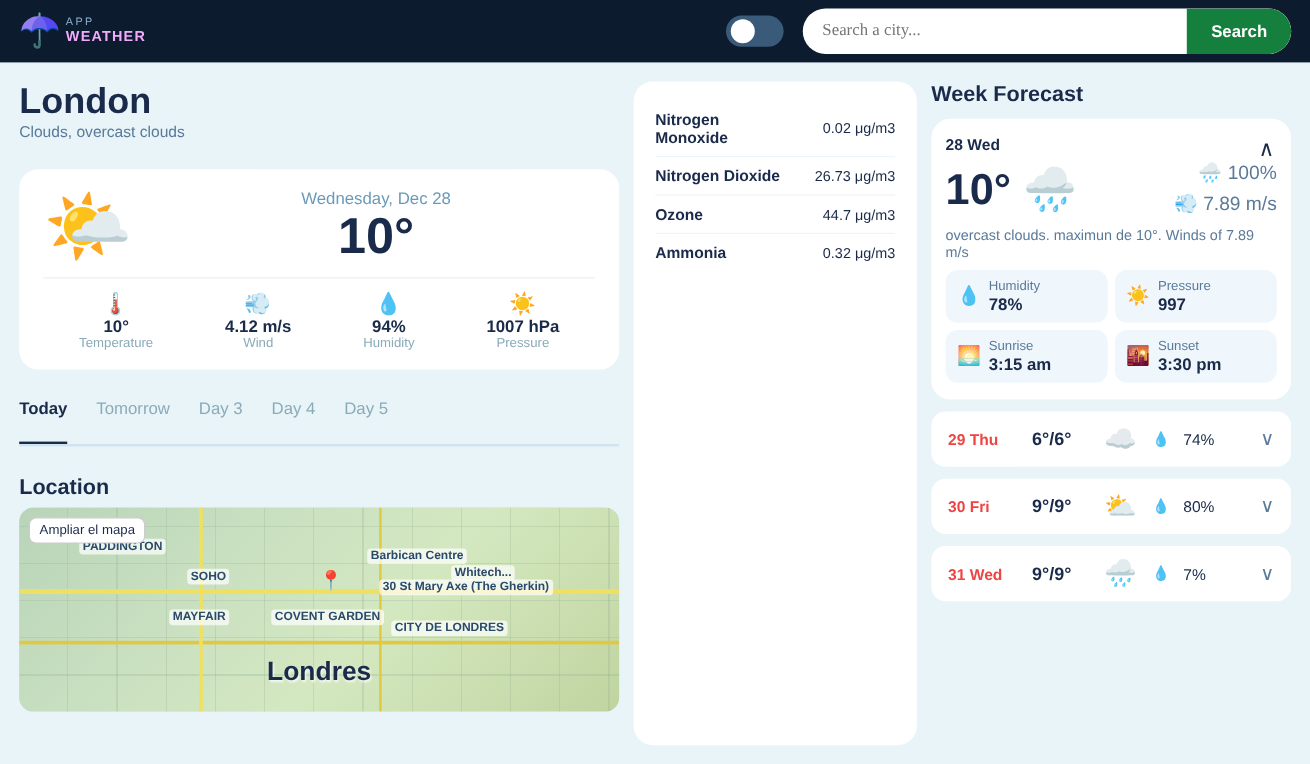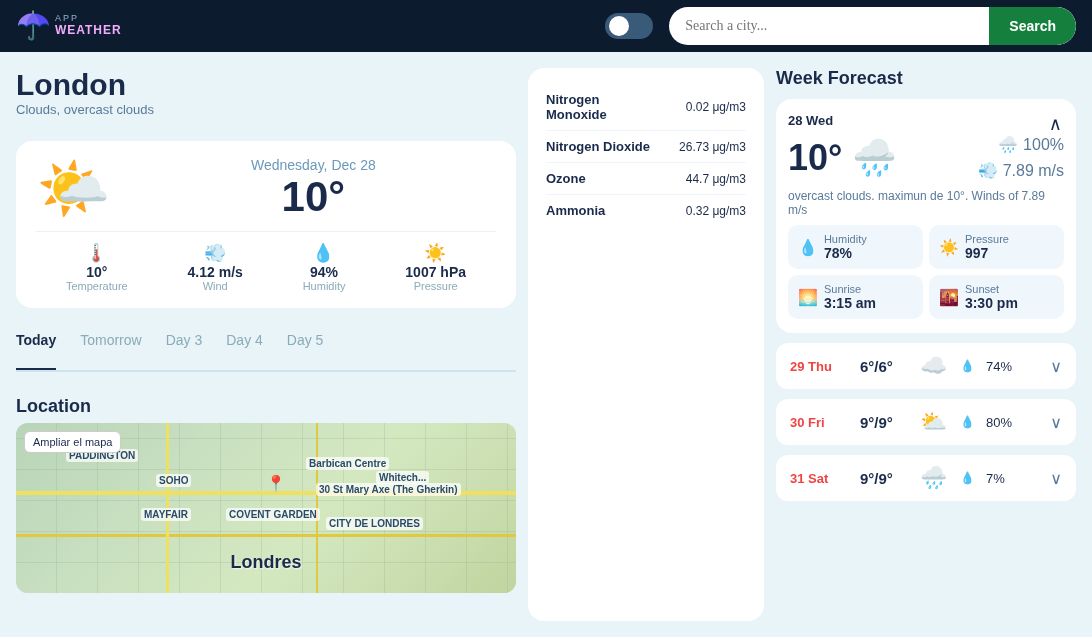--- a/index.html
+++ b/index.html
@@ -200,21 +200,21 @@
       border-radius: 6px;
       padding: 4px 8px;
       font-size: 11px;
       color: #1a2a4a;
       cursor: pointer;
     }
     .london-label {
       position: absolute;
       bottom: 20px; left: 50%;
       transform: translateX(-50%);
-      font-size: 18px;
+      font-size: 22px;
       font-weight: 700;
       color: #1a2a4a;
       text-shadow: 1px 1px 2px rgba(255,255,255,0.8);
       margin-top: 21px;
     }
 
     
     .middle-panel {
       width: 260px;
       flex-shrink: 0;
@@ -475,21 +475,21 @@
     </div>
     <div class="forecast-row">
       <span class="fr-date">30 Fri</span>
       <span class="fr-temp">9°/9°</span>
       <span class="fr-icon">⛅</span>
       <span class="fr-drop">💧</span>
       <span class="fr-percent">80%</span>
       <span class="fr-chevron">∨</span>
     </div>
     <div class="forecast-row">
-      <span class="fr-date">31 Sat</span>
+      <span class="fr-date">31 Wed</span>
       <span class="fr-temp">9°/9°</span>
       <span class="fr-icon">🌧️</span>
       <span class="fr-drop">💧</span>
       <span class="fr-percent">7%</span>
       <span class="fr-chevron">∨</span>
     </div>
   </div>
 </div>
 
 </body></html>

